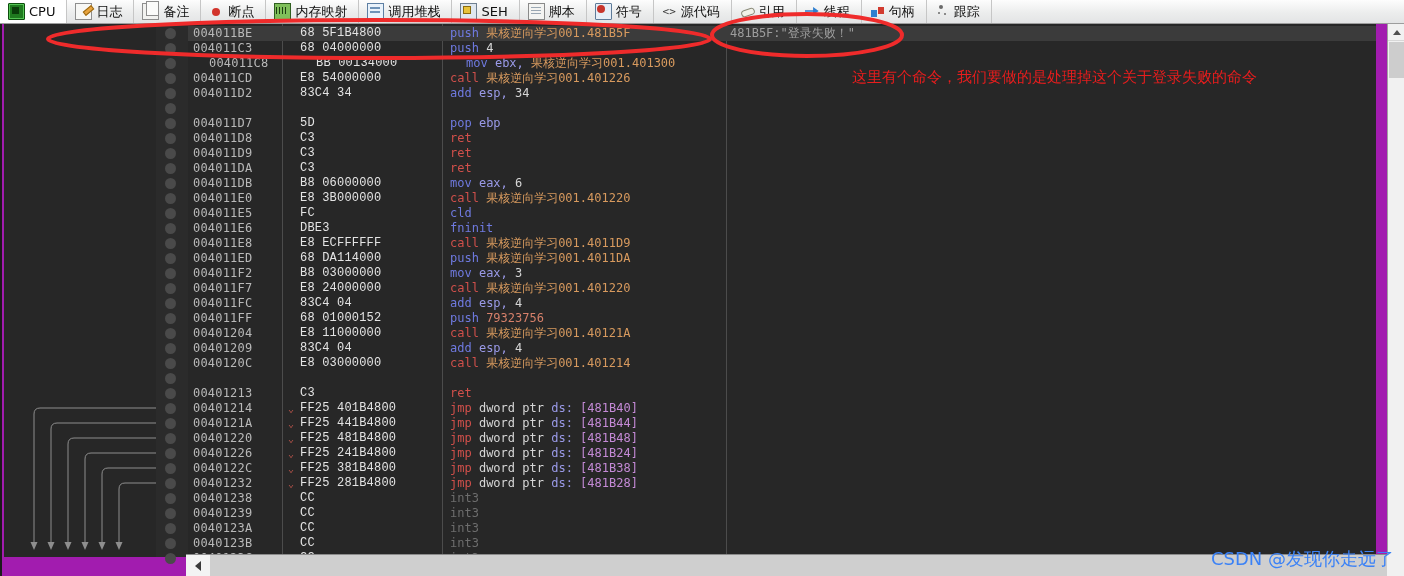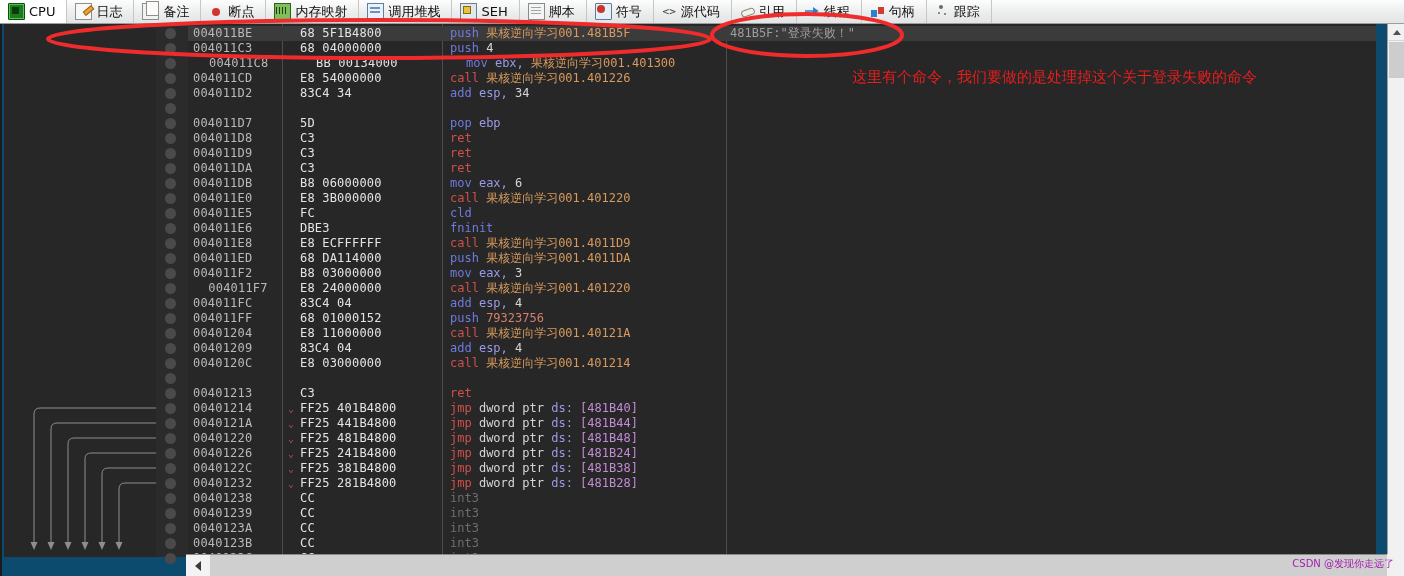--- a/index.html
+++ b/index.html
@@ -76,21 +76,21 @@
   .ic-handle:after{content:"";position:absolute;left:1px;top:6px;width:6px;height:7px;
           background:#2f7fd0;box-shadow:7px -3px 0 0 #d23b2f;}
   .ic-trace{background:transparent;}
   .ic-trace:after{content:"";position:absolute;left:4px;top:1px;width:4px;height:4px;
           border-radius:50%;background:#6a6a6a;
           box-shadow:-2px 6px 0 -1px #6a6a6a, 4px 7px 0 -1px #6a6a6a;}
 
   
   #panel{
     position:absolute;left:0;top:24px;width:1404px;height:552px;
-    background:#0c4a6e;box-sizing:border-box;
+    background:#a21caf;box-sizing:border-box;
     border-left:2px solid #1b1b1b;
   }
   #jumpcol{
     position:absolute;left:2px;top:0;width:152px;height:533px;
     background:#272727;overflow:hidden;
   }
   #bpgutter{
     position:absolute;left:154px;top:0;width:32px;height:533px;
     background:#2b2b2b;
   }
@@ -102,21 +102,21 @@
     position:absolute;left:186px;top:0;width:1188px;height:533px;
     overflow:hidden;background:#272727;
   }
   .row{
     position:relative;height:15px;line-height:15px;white-space:nowrap;
     font-family:"DejaVu Sans Mono","Liberation Mono",monospace;font-size:12px;
   }
   .row.sel{background:#3b3b3b;}
   .c-addr{position:absolute;left:5px;width:90px;color:#b9b9b9;letter-spacing:.2px;}
   .c-mark{position:absolute;left:97px;width:12px;color:#c0564c;font-size:10px;text-align:center;}
-  .c-hex{position:absolute;left:112px;color:#e4e4e4;letter-spacing:.2px;}
+  .c-hex{position:absolute;left:112px;color:#e4e4e4;letter-spacing:.2px;font-family:Liberation Mono, monospace;}
   .c-dis{position:absolute;left:262px;color:#cfcfcf;}
   .c-cmt{position:absolute;left:542px;color:#9d9d9d;font-size:12px;
          font-family:"DejaVu Sans Mono","Liberation Mono",monospace;}
   .vline{position:absolute;top:0;width:1px;height:533px;background:#4c4c4c;}
 
   
   .m-blue{color:#6f7ae0;}
   .m-red{color:#d1504b;}
   .m-pink{color:#d1504b;}
   .m-dim{color:#6d6d6d;}
@@ -149,21 +149,21 @@
   #hcorner{position:absolute;right:0;bottom:0;width:17px;height:22px;background:#f1f1f1;}
 
   
   #anno{position:absolute;left:0;top:0;width:1404px;height:576px;pointer-events:none;}
   #annotext{
     position:absolute;left:852px;top:68px;
     color:#e81d1d;font-size:15px;white-space:nowrap;
     font-family:"DejaVu Sans","Liberation Sans",sans-serif;
   }
   #watermark{
-    position:absolute;right:10px;bottom:5px;color:#a21caf;font-size:10px;
+    position:absolute;right:10px;bottom:5px;color:#3b82f6;font-size:18px;
     font-family:"DejaVu Sans","Liberation Sans",sans-serif;
     margin-top:44px;
   }
 </style>
 </head>
 <body>
 
 <div id="tabbar">
     <div class="tab active">
       <span class="ticon ic-cpu"></span>
@@ -359,21 +359,21 @@
       <div class="row" style="position: absolute; left: 0px; right: 0px; top: 227px;">
         <span class="c-addr">004011ED</span>
         <span class="c-hex">68 DA114000</span>
         <span class="c-dis"><span class="m-blue">push</span> <span class="mod">果核逆向学习001.4011DA</span></span>
       </div>
       <div class="row" style="position: absolute; left: 0px; right: 0px; top: 242px;">
         <span class="c-addr">004011F2</span>
         <span class="c-hex">B8 03000000</span>
         <span class="c-dis"><span class="m-blue">mov</span> <span class="reg">eax,</span> <span class="num">3</span></span>
       </div>
-      <div class="row" style="position: absolute; left: 0px; right: 0px; top: 257px; text-align: center;">
+      <div class="row" style="position: absolute; left: 0px; right: 0px; top: 257px;">
         <span class="c-addr">004011F7</span>
         <span class="c-hex">E8 24000000</span>
         <span class="c-dis"><span class="m-red">call</span> <span class="mod">果核逆向学习001.401220</span></span>
       </div>
       <div class="row" style="position: absolute; left: 0px; right: 16px; top: 272px;">
         <span class="c-addr">004011FC</span>
         <span class="c-hex">83C4 04</span>
         <span class="c-dis"><span class="m-blue">add</span> <span class="reg">esp,</span> <span class="num">4</span></span>
       </div>
       <div class="row" style="position: absolute; left: 0px; right: 0px; top: 287px;">

